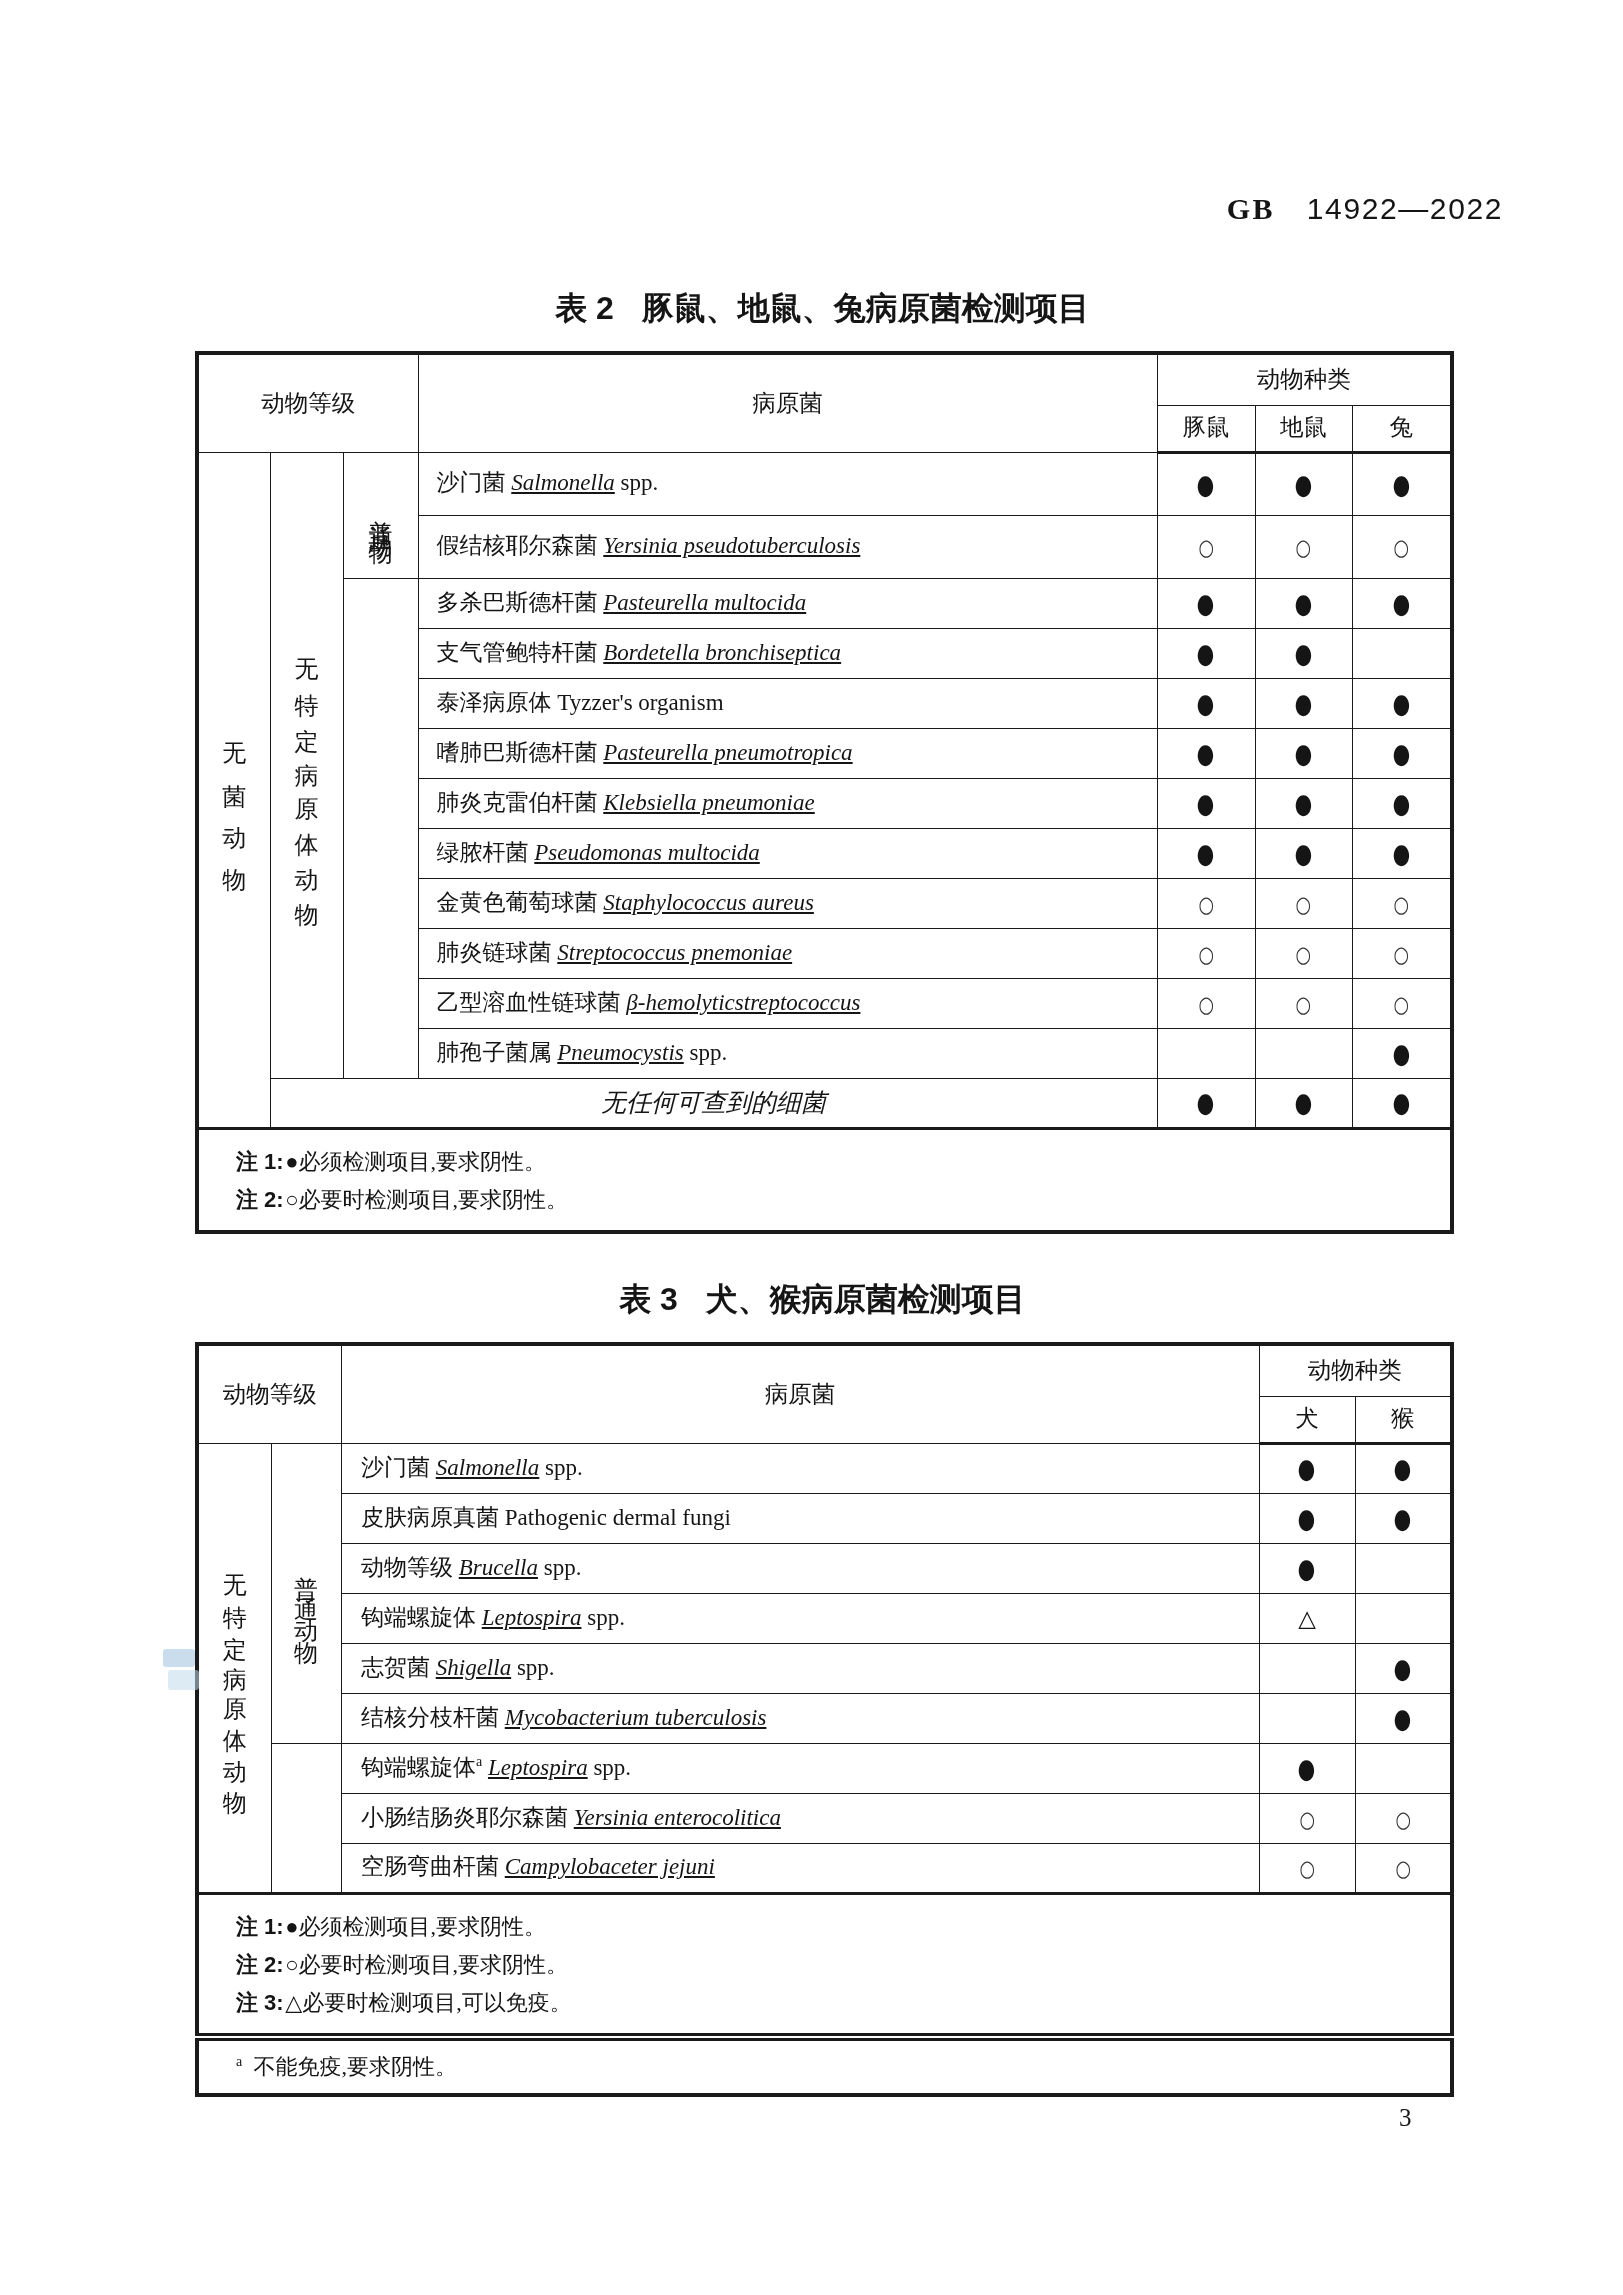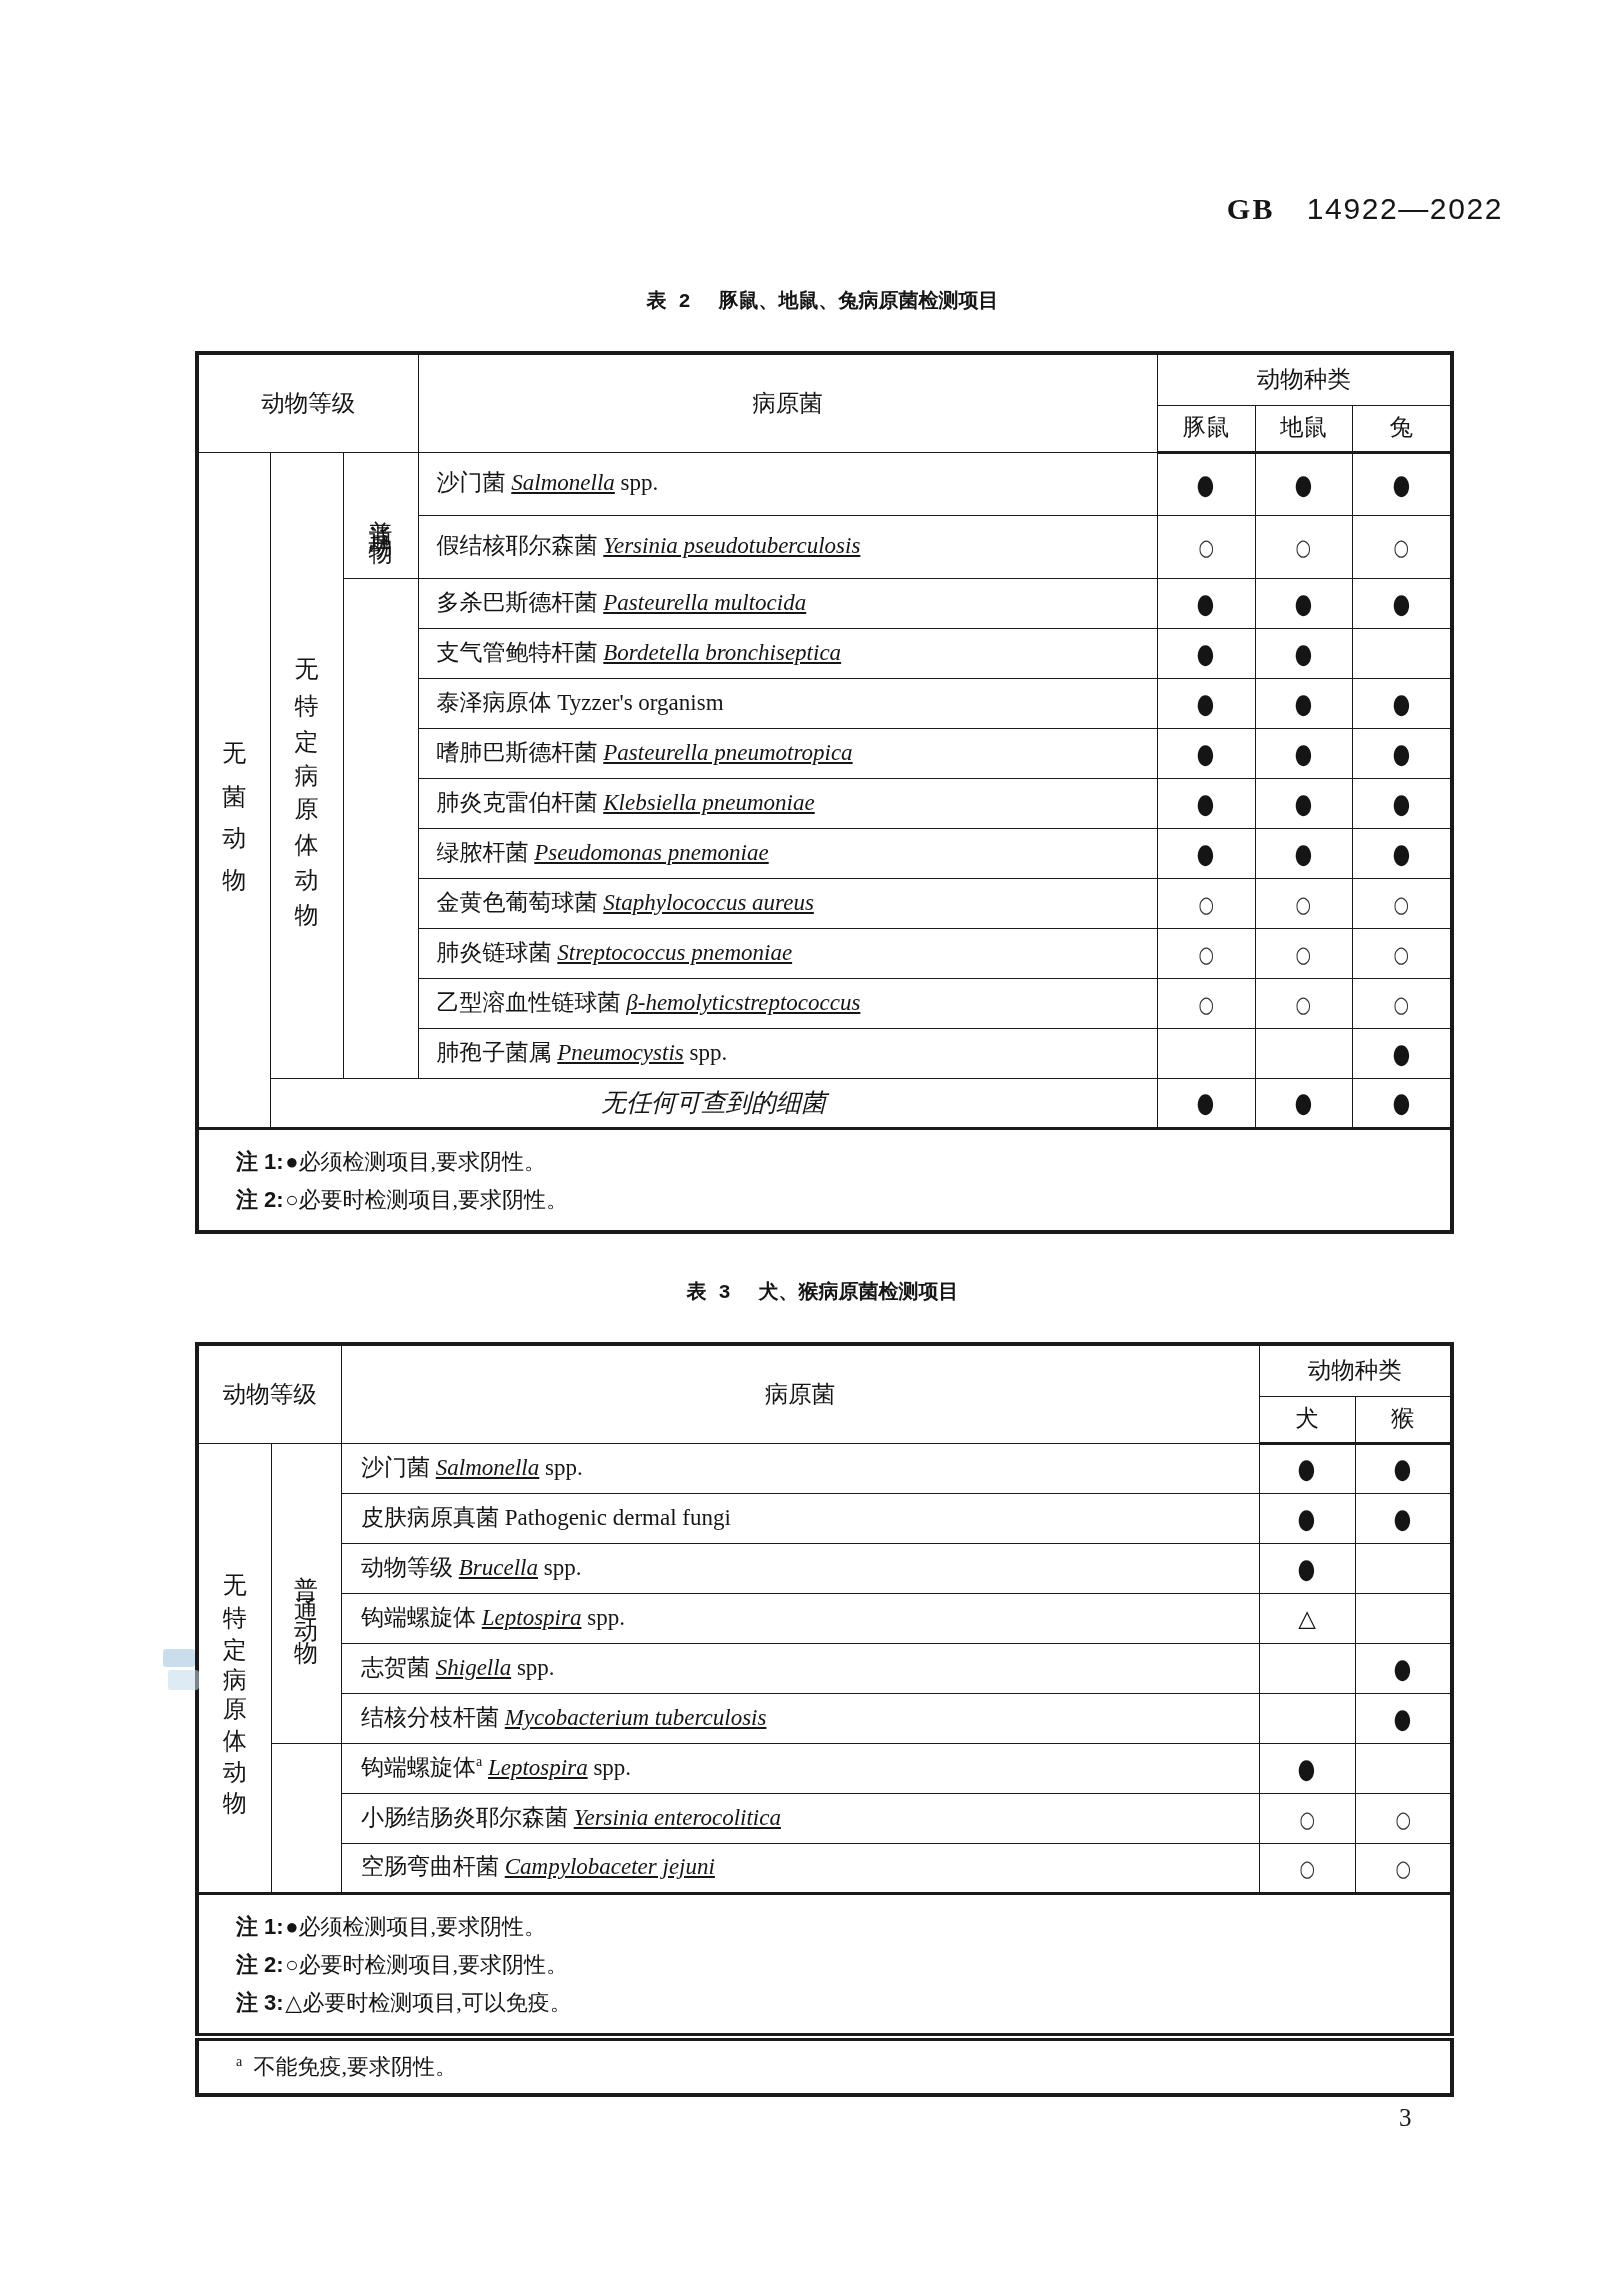--- a/index.html
+++ b/index.html
@@ -11,21 +11,21 @@
   
   .doc-header{position:absolute;top:192px;right:120px;font-size:30px;white-space:nowrap;}
   .doc-header .gb{font-weight:bold;letter-spacing:2.4px;margin-right:32px;font-family:"Liberation Serif",serif;}
   .doc-header .code{font-family:"Liberation Sans",sans-serif;letter-spacing:1.6px;}
   .page-number{position:absolute;top:2104px;left:1399px;font-size:25px;font-family:"Liberation Serif",serif;}
   .watermark{position:absolute;left:163px;top:1646px;width:36px;height:49px;opacity:.55;}
   .watermark .wm-a{position:absolute;left:0;top:3.2px;width:32px;height:18px;background:#9fc3de;border-radius:3.2px;}
   .watermark .wm-b{position:absolute;left:4.9px;top:24px;width:31px;height:19.5px;background:#c2dbee;border-radius:3.2px;}
   
   .tbl-title{position:absolute;left:195px;width:1255px;text-align:center;
-    font-family:Liberation Mono, monospace;font-weight:bold;font-size:20px;white-space:nowrap;}
+    font-family:Liberation Sans, sans-serif;font-weight:bold;font-size:32px;white-space:nowrap;}
   #t2-title{top:287px;}
   #t3-title{top:1278px;}
   .tbl-title .tno{margin-right:28px;}
   
   table.std{position:absolute;left:195px;width:1255px;border-collapse:collapse;table-layout:fixed;
     border:4px solid #1a1a1a;}
   #t2{top:351px;}
   #t3{top:1342px;}
   th,td{border:1.6px solid #1a1a1a;padding:0;font-size:23px;font-weight:normal;
     text-align:center;vertical-align:middle;line-height:1.25;}
@@ -136,21 +136,21 @@
         <td class="mark"><span class="mk mk-dot">●</span></td>
         <td class="mark"><span class="mk mk-dot">●</span></td>
       </tr>
       <tr class="r-std">
         <td class="name"><span class="cn">肺炎克雷伯杆菌</span> <i class="lat">Klebsiella pneumoniae</i></td>
         <td class="mark"><span class="mk mk-dot">●</span></td>
         <td class="mark"><span class="mk mk-dot">●</span></td>
         <td class="mark"><span class="mk mk-dot">●</span></td>
       </tr>
       <tr class="r-std">
-        <td class="name"><span class="cn">绿脓杆菌</span> <i class="lat">Pseudomonas pnemoniae</i></td>
+        <td class="name"><span class="cn">绿脓杆菌</span> <i class="lat">Pseudomonas multocida</i></td>
         <td class="mark"><span class="mk mk-dot">●</span></td>
         <td class="mark"><span class="mk mk-dot">●</span></td>
         <td class="mark"><span class="mk mk-dot">●</span></td>
       </tr>
       <tr class="r-std">
         <td class="name"><span class="cn">金黄色葡萄球菌</span> <i class="lat">Staphylococcus aureus</i></td>
         <td class="mark"><span class="mk mk-circle">○</span></td>
         <td class="mark"><span class="mk mk-circle">○</span></td>
         <td class="mark"><span class="mk mk-circle">○</span></td>
       </tr>

